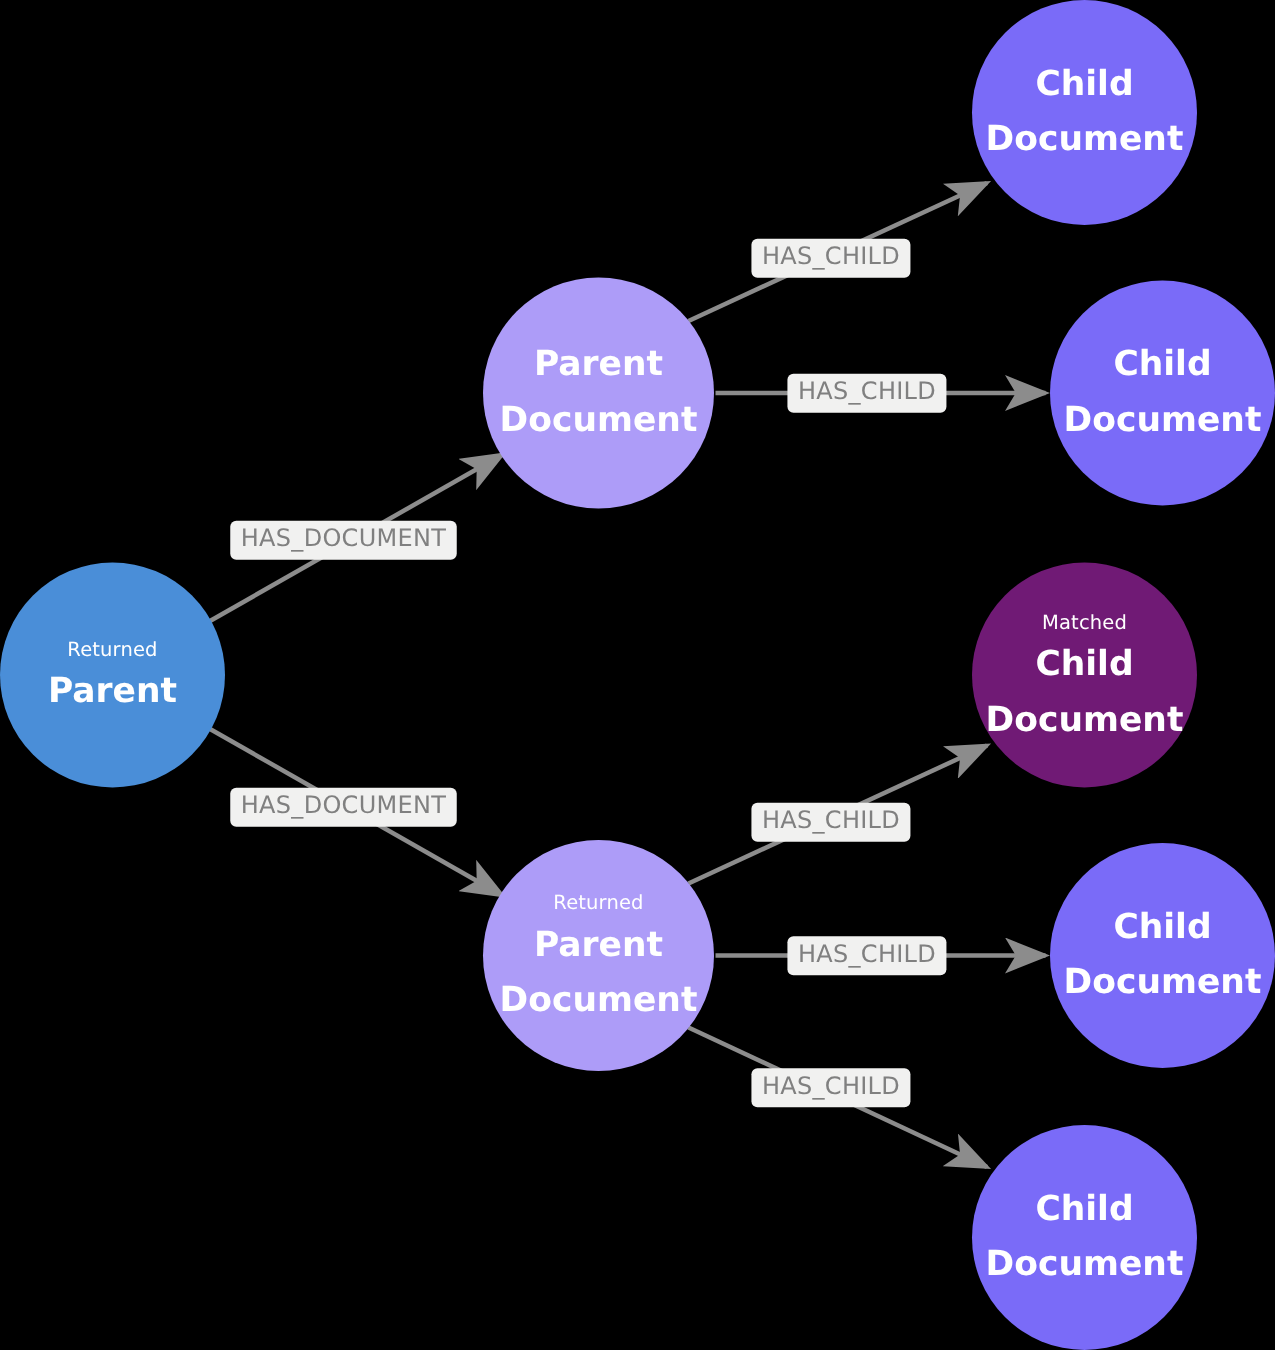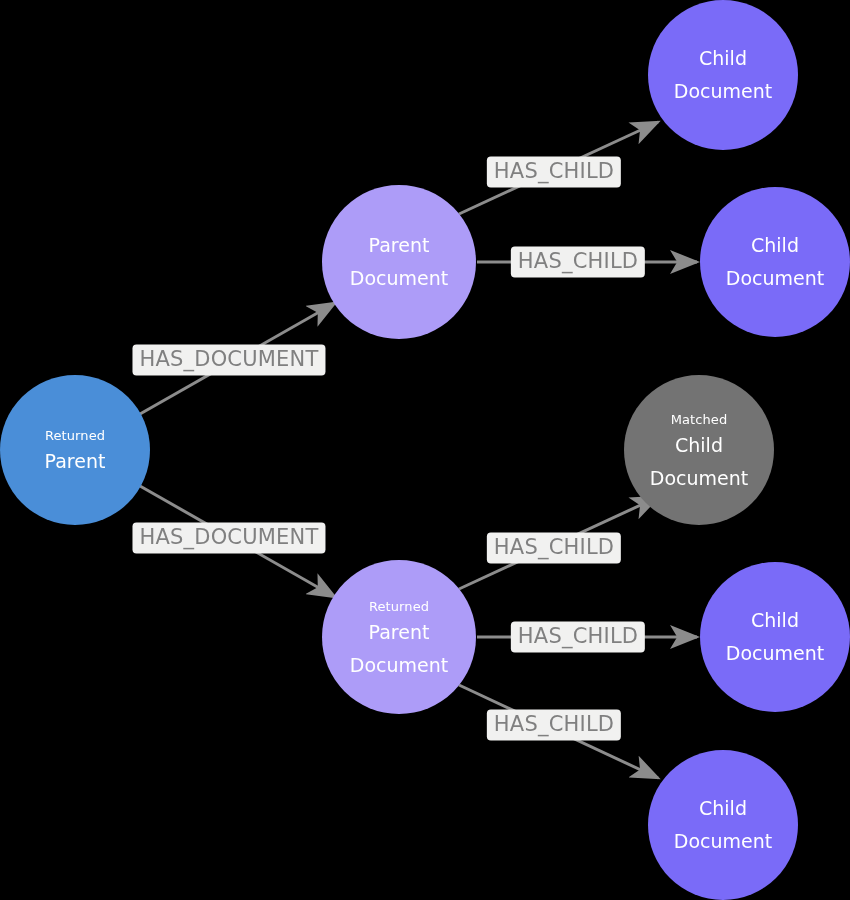--- a/index.html
+++ b/index.html
@@ -35,32 +35,32 @@
     line-height: 1.0;
   }
   .node .cap {
     font-size: 13px;
     font-weight: 400;
     letter-spacing: 0.1px;
     margin-bottom: 10px;
     white-space: nowrap;
   }
   .node .ln {
-    font-size: 19px;
-    font-weight: 400;
+    font-size: 23px;
+    font-weight: 700;
     white-space: nowrap;
   }
   .node .ln + .ln {
     margin-top: 14px;
   }
   .edge-label {
     position: absolute;
     background: #f1f1f0;
     color: #808080;
-    font-size: 21px;
+    font-size: 16px;
     font-family: "DejaVu Sans", "Liberation Sans", sans-serif;
     padding: 4px 7px 5px 7px;
     border-radius: 4px;
     white-space: nowrap;
     transform: translate(-50%, -50%);
     line-height: 1.05;
     letter-spacing: 0.2px;
   }
 </style>
 </head>
@@ -100,21 +100,21 @@
         <div class="ln">Document</div>
       </div>
       <div class="node" style="left: 648px; top: 0px; width: 150px; height: 150px; background: rgb(122, 107, 248); color: rgb(255, 255, 255);">
         <div class="ln">Child</div>
         <div class="ln">Document</div>
       </div>
       <div class="node" style="left: 700px; top: 187px; width: 150px; height: 150px; background: rgb(122, 107, 248); color: rgb(255, 255, 255);">
         <div class="ln">Child</div>
         <div class="ln">Document</div>
       </div>
-      <div class="node" style="left: 624px; top: 375px; width: 150px; height: 150px; background: #737373; color: rgb(255, 255, 255); text-align: center;">
+      <div class="node" style="left: 648px; top: 375px; width: 150px; height: 150px; background: #701a75; color: rgb(255, 255, 255); text-align: center;">
         <div class="cap">Matched</div>
         <div class="ln">Child</div>
         <div class="ln">Document</div>
       </div>
       <div class="node" style="left: 700px; top: 562px; width: 150px; height: 150px; background: rgb(122, 107, 248); color: rgb(255, 255, 255);">
         <div class="ln">Child</div>
         <div class="ln">Document</div>
       </div>
       <div class="node" style="left: 648px; top: 750px; width: 150px; height: 150px; background: rgb(122, 107, 248); color: rgb(255, 255, 255);">
         <div class="ln">Child</div>

